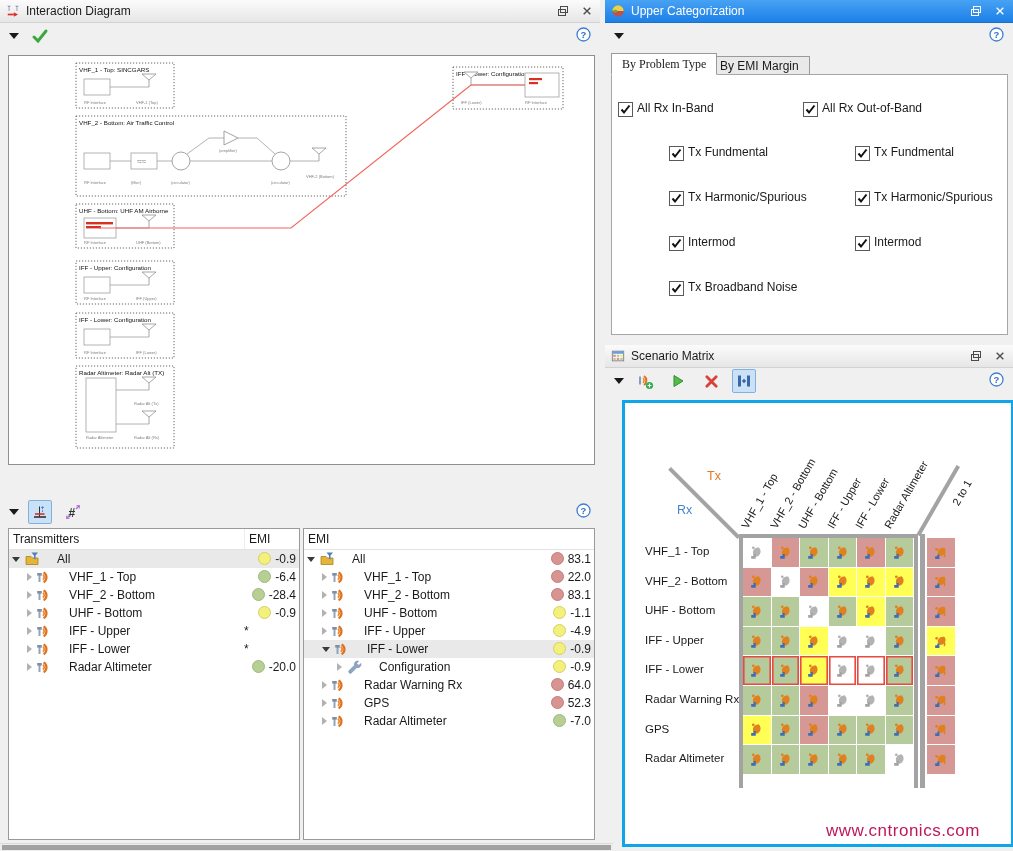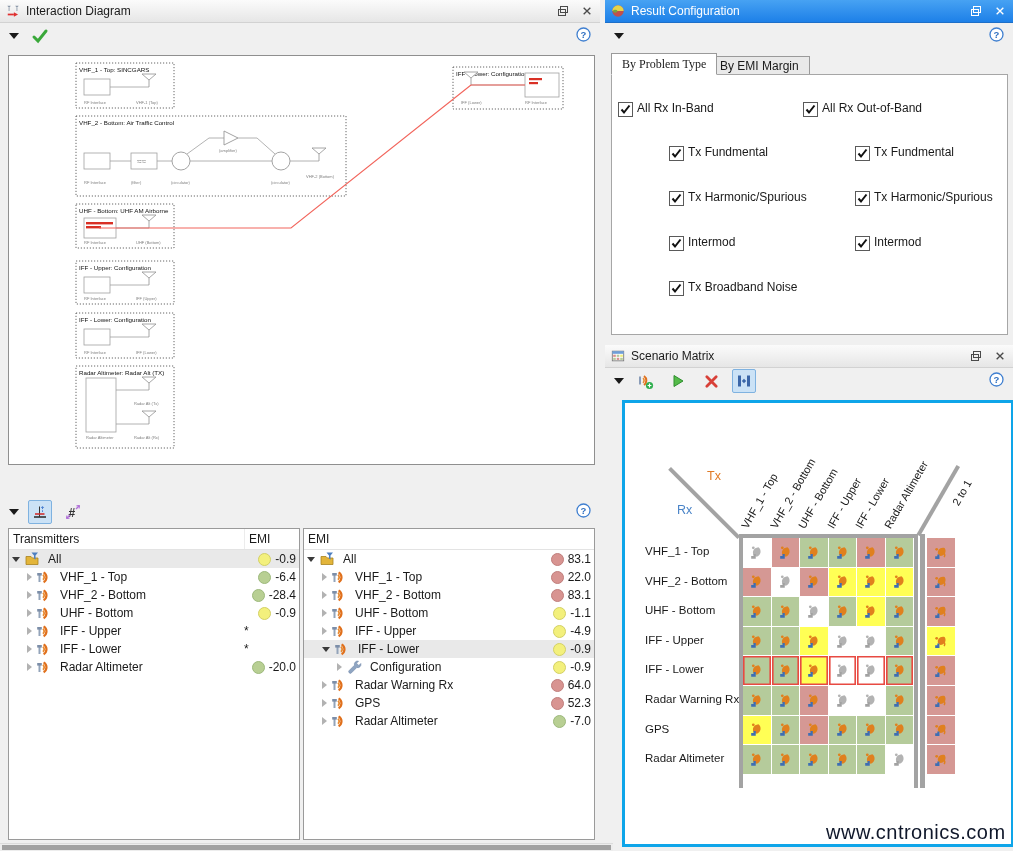--- a/index.html
+++ b/index.html
@@ -28,22 +28,22 @@
   .tree-table{position:absolute;background:#fff;border:1px solid #9a9a9a;overflow:hidden;}
   .tt-header{height:20px;display:flex;align-items:center;border-bottom:1px solid #e3e3e3;font-size:12px;}
   .tt-header .c1{flex:1;padding-left:4px;border-right:1px solid #ececec;height:100%;display:flex;align-items:center;}
   .tt-header .c2{width:50px;padding-left:4px;}
   .tt-row{height:18px;display:flex;align-items:center;position:relative;font-size:12px;white-space:nowrap;}
   .tt-row.selected{background:#e9e9e9;}
   .exp{display:inline-block;width:0;height:0;flex:none;}
   .exp-open{border-left:4px solid transparent;border-right:4px solid transparent;border-top:5px solid #3a3a3a;}
   .exp-closed{border-top:4px solid transparent;border-bottom:4px solid transparent;border-left:5px solid #b2b2b2;}
   .node-ico{width:17px;height:16px;margin-left:4px;flex:none;}
-  .node-label{margin-left:7px;}
-  .emi-cell{position:absolute;right:3px;width:52px;display:flex;align-items:center;justify-content:flex-end;gap:4px;}
+  .node-label{margin-left:16px;}
+  .emi-cell{position:absolute;right:3px;width:52px;display:flex;align-items:flex-start;justify-content:flex-end;gap:4px;}
   .emi-cell.star{justify-content:flex-start;padding-left:11px;}
   .dot{width:11px;height:11px;border-radius:50%;flex:none;}
   .dot-yellow{background:#f3f07c;border:1px solid #d3d065;}
   .dot-green{background:#b8cf93;border:1px solid #9db97c;}
   .dot-red{background:#d89491;border:1px solid #c07e7c;}
 
   
   .tab{position:absolute;display:flex;align-items:center;padding:0 10px;font-size:12px;
     background:#e9e9e9;border:1px solid #9a9a9a;box-sizing:border-box;}
   .tab.active{background:#fff;border-bottom:1px solid #fff;z-index:3;}
@@ -55,21 +55,21 @@
   .matrix-frame{position:absolute;left:17px;top:55px;width:386px;height:441px;background:#fff;border:3px solid #0ea5e9;overflow:hidden;}
   .mx-bar{position:absolute;background:#a3a3a3;}
   .mx-diag{position:absolute;height:4px;background:#a3a3a3;}
   .mx-rowlabel{position:absolute;left:20px;width:96px;font-size:11.5px;white-space:nowrap;}
   .mx-colhead{position:absolute;height:13px;font-size:11px;white-space:nowrap;transform-origin:0 100%;transform:rotate(-60deg);}
   .mx-cell{position:absolute;width:27.5px;height:28.6px;display:flex;align-items:center;justify-content:center;}
   .mx-cell.hl{box-shadow:inset 0 0 0 1.6px #e84a42;}
   .mx-txt-tx{position:absolute;color:#e07b28;font-size:12.5px;}
   .mx-txt-rx{position:absolute;color:#4a84c8;font-size:12.5px;}
 
-  .watermark{position:absolute;left:826px;top:821px;font-size:20px;color:#0f172a;z-index:60;letter-spacing:.5px;}
+  .watermark{position:absolute;left:826px;top:821px;font-size:17px;color:#be185d;z-index:60;letter-spacing:.5px;}
   .hscroll-track{position:absolute;left:0;top:843px;width:613px;height:8px;background:#ededed;border-top:1px solid #dcdcdc;}
   .hscroll-thumb{position:absolute;left:2px;top:845px;width:609px;height:5px;background:#a2a2a2;}
 </style>
 </head>
 <body>
 
 <div id="window">
 
   <div class="panel" id="p-diagram" style="left:0;top:0;width:600px;height:471px;">
     <div class="titlebar">
@@ -198,21 +198,21 @@
 
   <div class="panel" id="p-results" style="left:605px;top:0;width:408px;height:341px;">
     <div class="titlebar active">
       <span class="tb-btn">
         <svg width="16" height="16" viewBox="0 0 16 16">
             <circle cx="8" cy="8" r="6.5" fill="#c0504d"></circle>
             <path d="M1.5 8 a6.5 6.5 0 0 1 13 0 Z" fill="#e6d44a"></path>
             <ellipse cx="4.8" cy="8.4" rx="2.6" ry="1.7" fill="#77a63f"></ellipse>
           </svg>
       </span>
-      <span class="title-text">Result Configuration</span>
+      <span class="title-text">Upper Categorization</span>
       <span class="tb-btns">
         <span class="tb-btn">
             <svg width="12" height="12" viewBox="0 0 12 12">
               <rect x="3.5" y="1.5" width="7" height="6" fill="none" stroke="currentColor"></rect>
               <rect x="1.5" y="4.5" width="7" height="6" fill="none" stroke="currentColor"></rect>
             </svg>
           </span>
         <span class="tb-btn">
             <svg width="10" height="10" viewBox="0 0 12 12">
               <path d="M2 2 L10 10 M10 2 L2 10" stroke="currentColor" stroke-width="1.6"></path>

